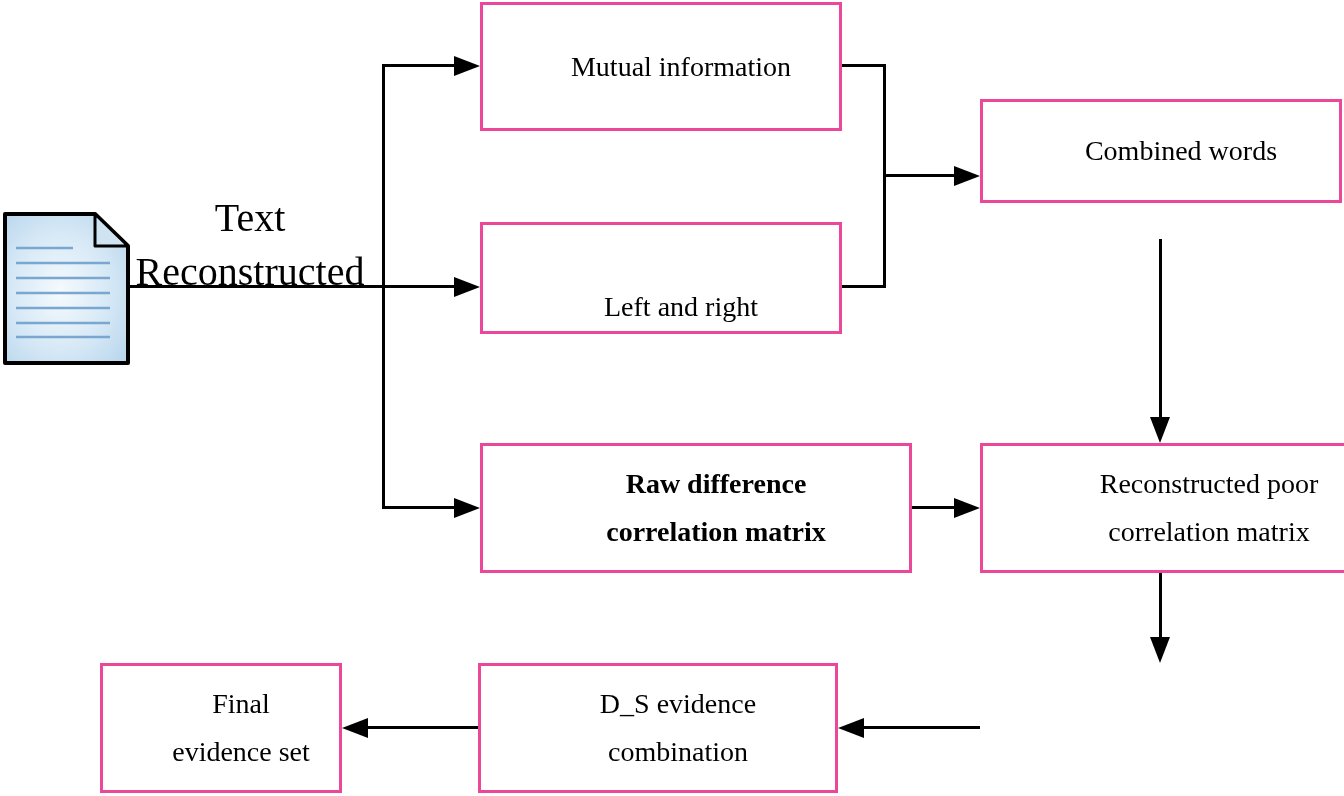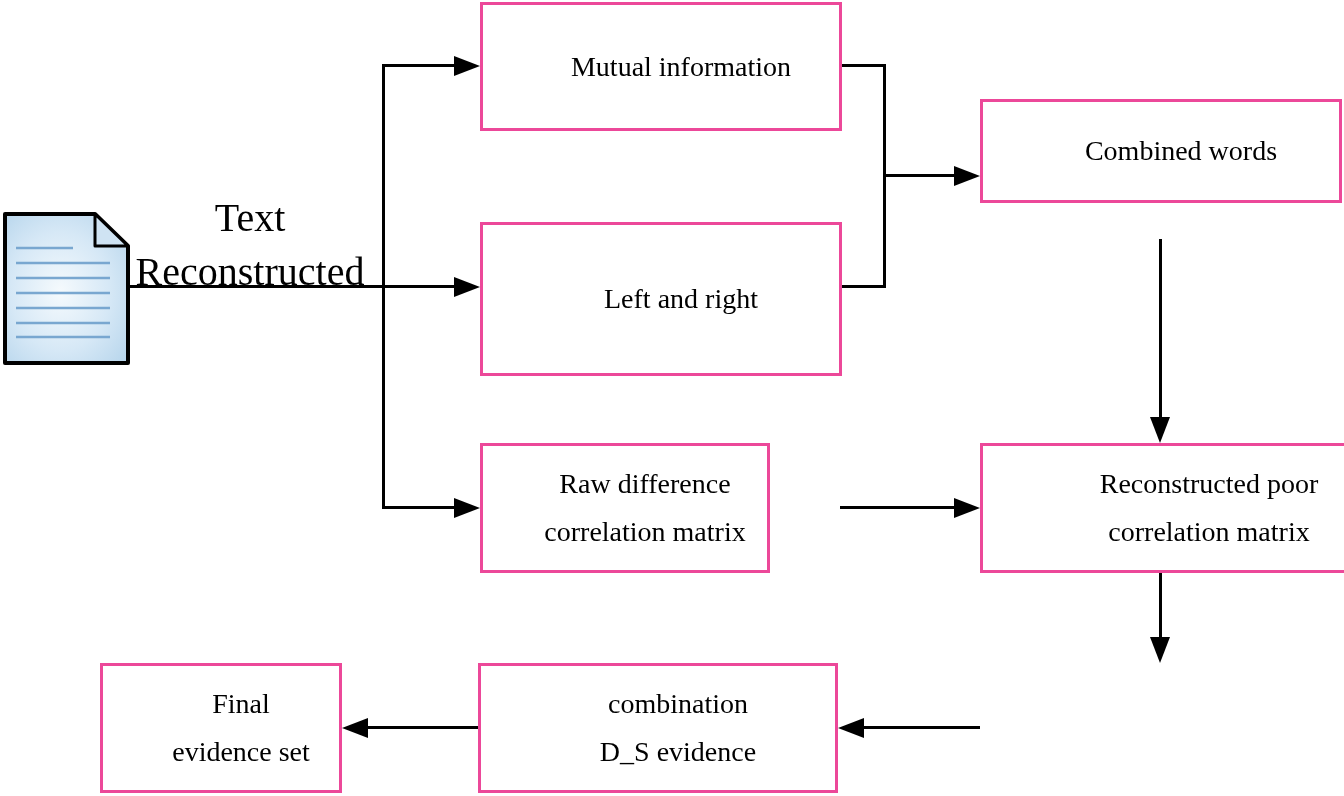--- a/index.html
+++ b/index.html
@@ -102,42 +102,42 @@
   <div class="hline" style="left:862px; top:726px; width:118px;"></div>
   <div class="ar left" style="left:838px; top:718px;"></div>
 
   <div class="hline" style="left:366px; top:726px; width:112px;"></div>
   <div class="ar left" style="left:342px; top:718px;"></div>
 
   <div class="node" style="left:480px; top:2px; width:362px; height:129px;">
     <div>Mutual information</div>
   </div>
 
-  <div class="node" style="left:480px; top:222px; width:362px; height:154px;">
+  <div class="node" style="left:480px; top:222px; width:362px; height:112px;justify-content:flex-end;">
     <div>Left and right</div>
   </div>
 
   <div class="node" style="left:980px; top:99px; width:362px; height:104px;">
     <div>Combined words</div>
   </div>
 
-  <div class="node" style="left:480px; top:443px; width:290px; height:130px;">
+  <div class="node" style="left:480px; top:443px; width:432px; height:130px;font-weight:bold;">
     <div>Raw difference</div>
     <div>correlation matrix</div>
   </div>
 
   <div class="node" style="left:980px; top:443px; width:418px; height:130px;">
     <div>Reconstructed poor</div>
     <div>correlation matrix</div>
   </div>
 
 
   <div class="node" style="left:478px; top:663px; width:360px; height:130px;">
+    <div>D_S evidence</div>
     <div>combination</div>
-    <div>D_S evidence</div>
   </div>
 
   <div class="node" style="left:100px; top:663px; width:242px; height:130px;">
     <div>Final</div>
     <div>evidence set</div>
   </div>
 
 </div>
 
 </body></html>

